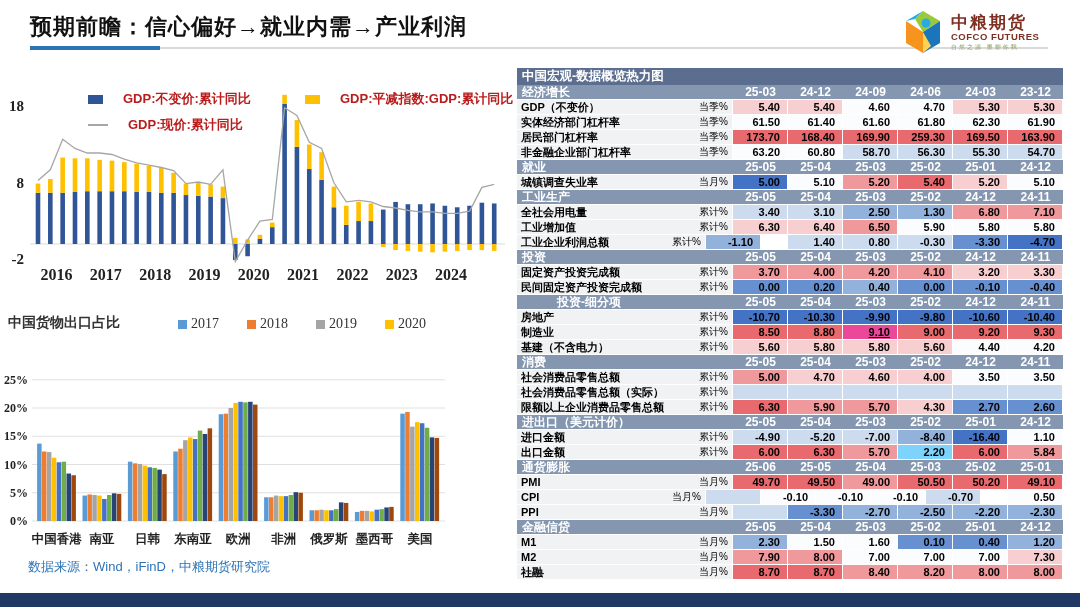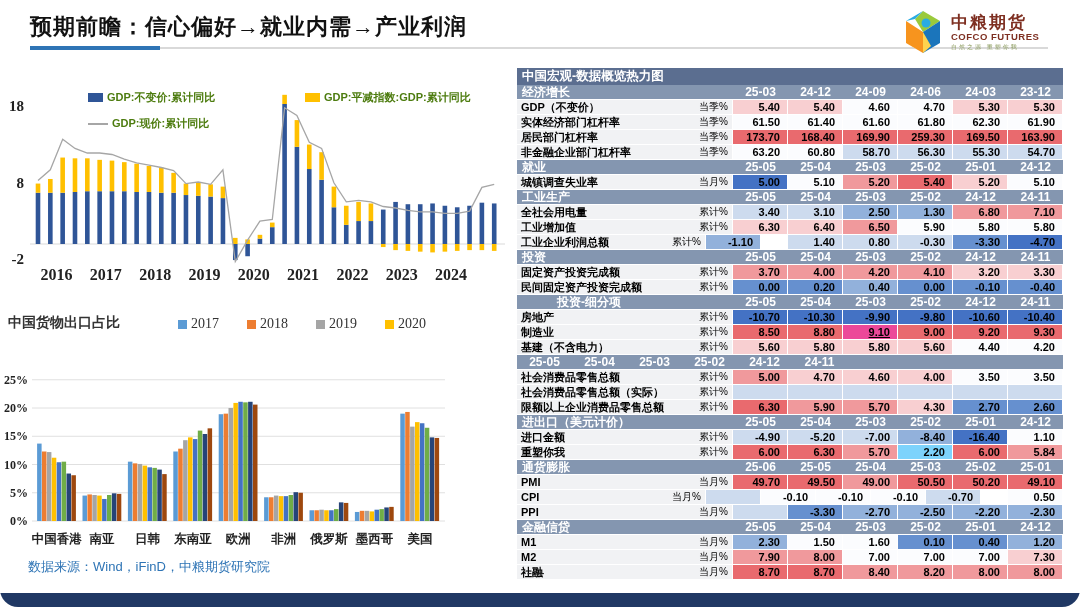--- a/index.html
+++ b/index.html
@@ -1,31 +1,31 @@
 <!DOCTYPE html>
 <html><head>
 <meta charset="utf-8">
 <style>
   html,body{margin:0;padding:0;background:#ffffff;}
   .slide{position:relative;width:1080px;height:607px;background:#ffffff;overflow:hidden;
-         font-family:"Liberation Sans",sans-serif;border-radius:18px;}
+         font-family:"Liberation Sans",sans-serif;}
   
   .page-title{position:absolute;left:30px;top:12px;font-size:22px;font-weight:800;color:#111;
               letter-spacing:1px;}
   .rule-blue{position:absolute;left:30px;top:46px;width:130px;height:4px;background:#2E74B5;}
   .rule-gray{position:absolute;left:160px;top:47px;width:888px;height:2px;background:#D9D9D9;}
   
   .logo{position:absolute;left:903px;top:10px;display:flex;align-items:center;gap:8px;}
   .logo-text{display:flex;flex-direction:column;line-height:1.05;}
   .logo-cn{font-size:17px;font-weight:800;color:#7E2F21;letter-spacing:2px;}
   .logo-en{font-size:9.5px;font-weight:800;color:#7E2F21;letter-spacing:.5px;}
   .logo-tag{font-size:6px;color:#8A9A5B;letter-spacing:2px;margin-top:2px;}
   
-  .legend-item{position:absolute;display:flex;align-items:center;gap:4px;font-size:11px;
-               font-weight:700;color:#4d7c0f;}
+  .legend-item{position:absolute;display:flex;align-items:center;gap:20px;font-size:13px;
+               font-weight:700;color:#b91c1c;}
   .swatch{width:15px;height:9px;display:inline-block;}
   .line-swatch{width:20px;height:2px;display:inline-block;background:#A6A6A6;}
   
   .exp-title{position:absolute;left:8px;top:314px;font-size:14px;font-weight:700;color:#333;}
   .exp-legend{position:absolute;left:178px;top:316px;display:flex;gap:28px;
               font-family:"Liberation Serif",serif;font-size:14px;color:#333;}
   .exp-legend .exp-item{display:flex;align-items:center;gap:4px;}
   .exp-legend .sq{width:9px;height:9px;display:inline-block;}
   
   .heatmap{position:absolute;left:517px;top:68px;width:546px;height:500px;font-size:11px;}
@@ -470,20 +470,21 @@
         <div class="hm-label">基建（不含电力）</div>
         <div class="hm-unit">累计%</div>
         <div class="hm-cell" style="background: rgb(248, 207, 209);">5.60</div>
         <div class="hm-cell" style="background: rgb(248, 207, 209);">5.80</div>
         <div class="hm-cell" style="background: rgb(248, 207, 209);">5.80</div>
         <div class="hm-cell" style="background: rgb(248, 207, 209);">5.60</div>
         <div class="hm-cell" style="background: rgb(251, 252, 254); padding-left: 32px;">4.40</div>
         <div class="hm-cell" style="background: rgb(251, 252, 254);">4.20</div>
       </div>
       <div class="hm-sec">
+        <div class="sec-name">消费</div>
         <div class="col-h">25-05</div>
         <div class="col-h">25-04</div>
         <div class="col-h">25-03</div>
         <div class="col-h">25-02</div>
         <div class="col-h">24-12</div>
         <div class="col-h">24-11</div>
       </div>
       <div class="hm-row">
         <div class="hm-label">社会消费品零售总额</div>
         <div class="hm-unit">累计%</div>
@@ -527,21 +528,21 @@
         <div class="hm-label">进口金额</div>
         <div class="hm-unit">累计%</div>
         <div class="hm-cell" style="background: rgb(205, 219, 238);">-4.90</div>
         <div class="hm-cell" style="background: rgb(205, 219, 238);">-5.20</div>
         <div class="hm-cell" style="background: rgb(205, 219, 238);">-7.00</div>
         <div class="hm-cell" style="background: rgb(146, 177, 219);">-8.40</div>
         <div class="hm-cell" style="background: rgb(68, 114, 196);">-16.40</div>
         <div class="hm-cell" style="background: rgb(251, 252, 254);">1.10</div>
       </div>
       <div class="hm-row">
-        <div class="hm-label">重塑你我</div>
+        <div class="hm-label">出口金额</div>
         <div class="hm-unit">累计%</div>
         <div class="hm-cell" style="background: rgb(233, 106, 110);">6.00</div>
         <div class="hm-cell" style="background: rgb(233, 106, 110);">6.30</div>
         <div class="hm-cell" style="background: rgb(240, 153, 156);">5.70</div>
         <div class="hm-cell" style="background: #7dd3fc; padding-left: 44px;">2.20</div>
         <div class="hm-cell" style="background: rgb(233, 106, 110);">6.00</div>
         <div class="hm-cell" style="background: rgb(240, 153, 156);">5.84</div>
       </div>
       <div class="hm-sec">
         <div class="sec-name">通货膨胀</div>

